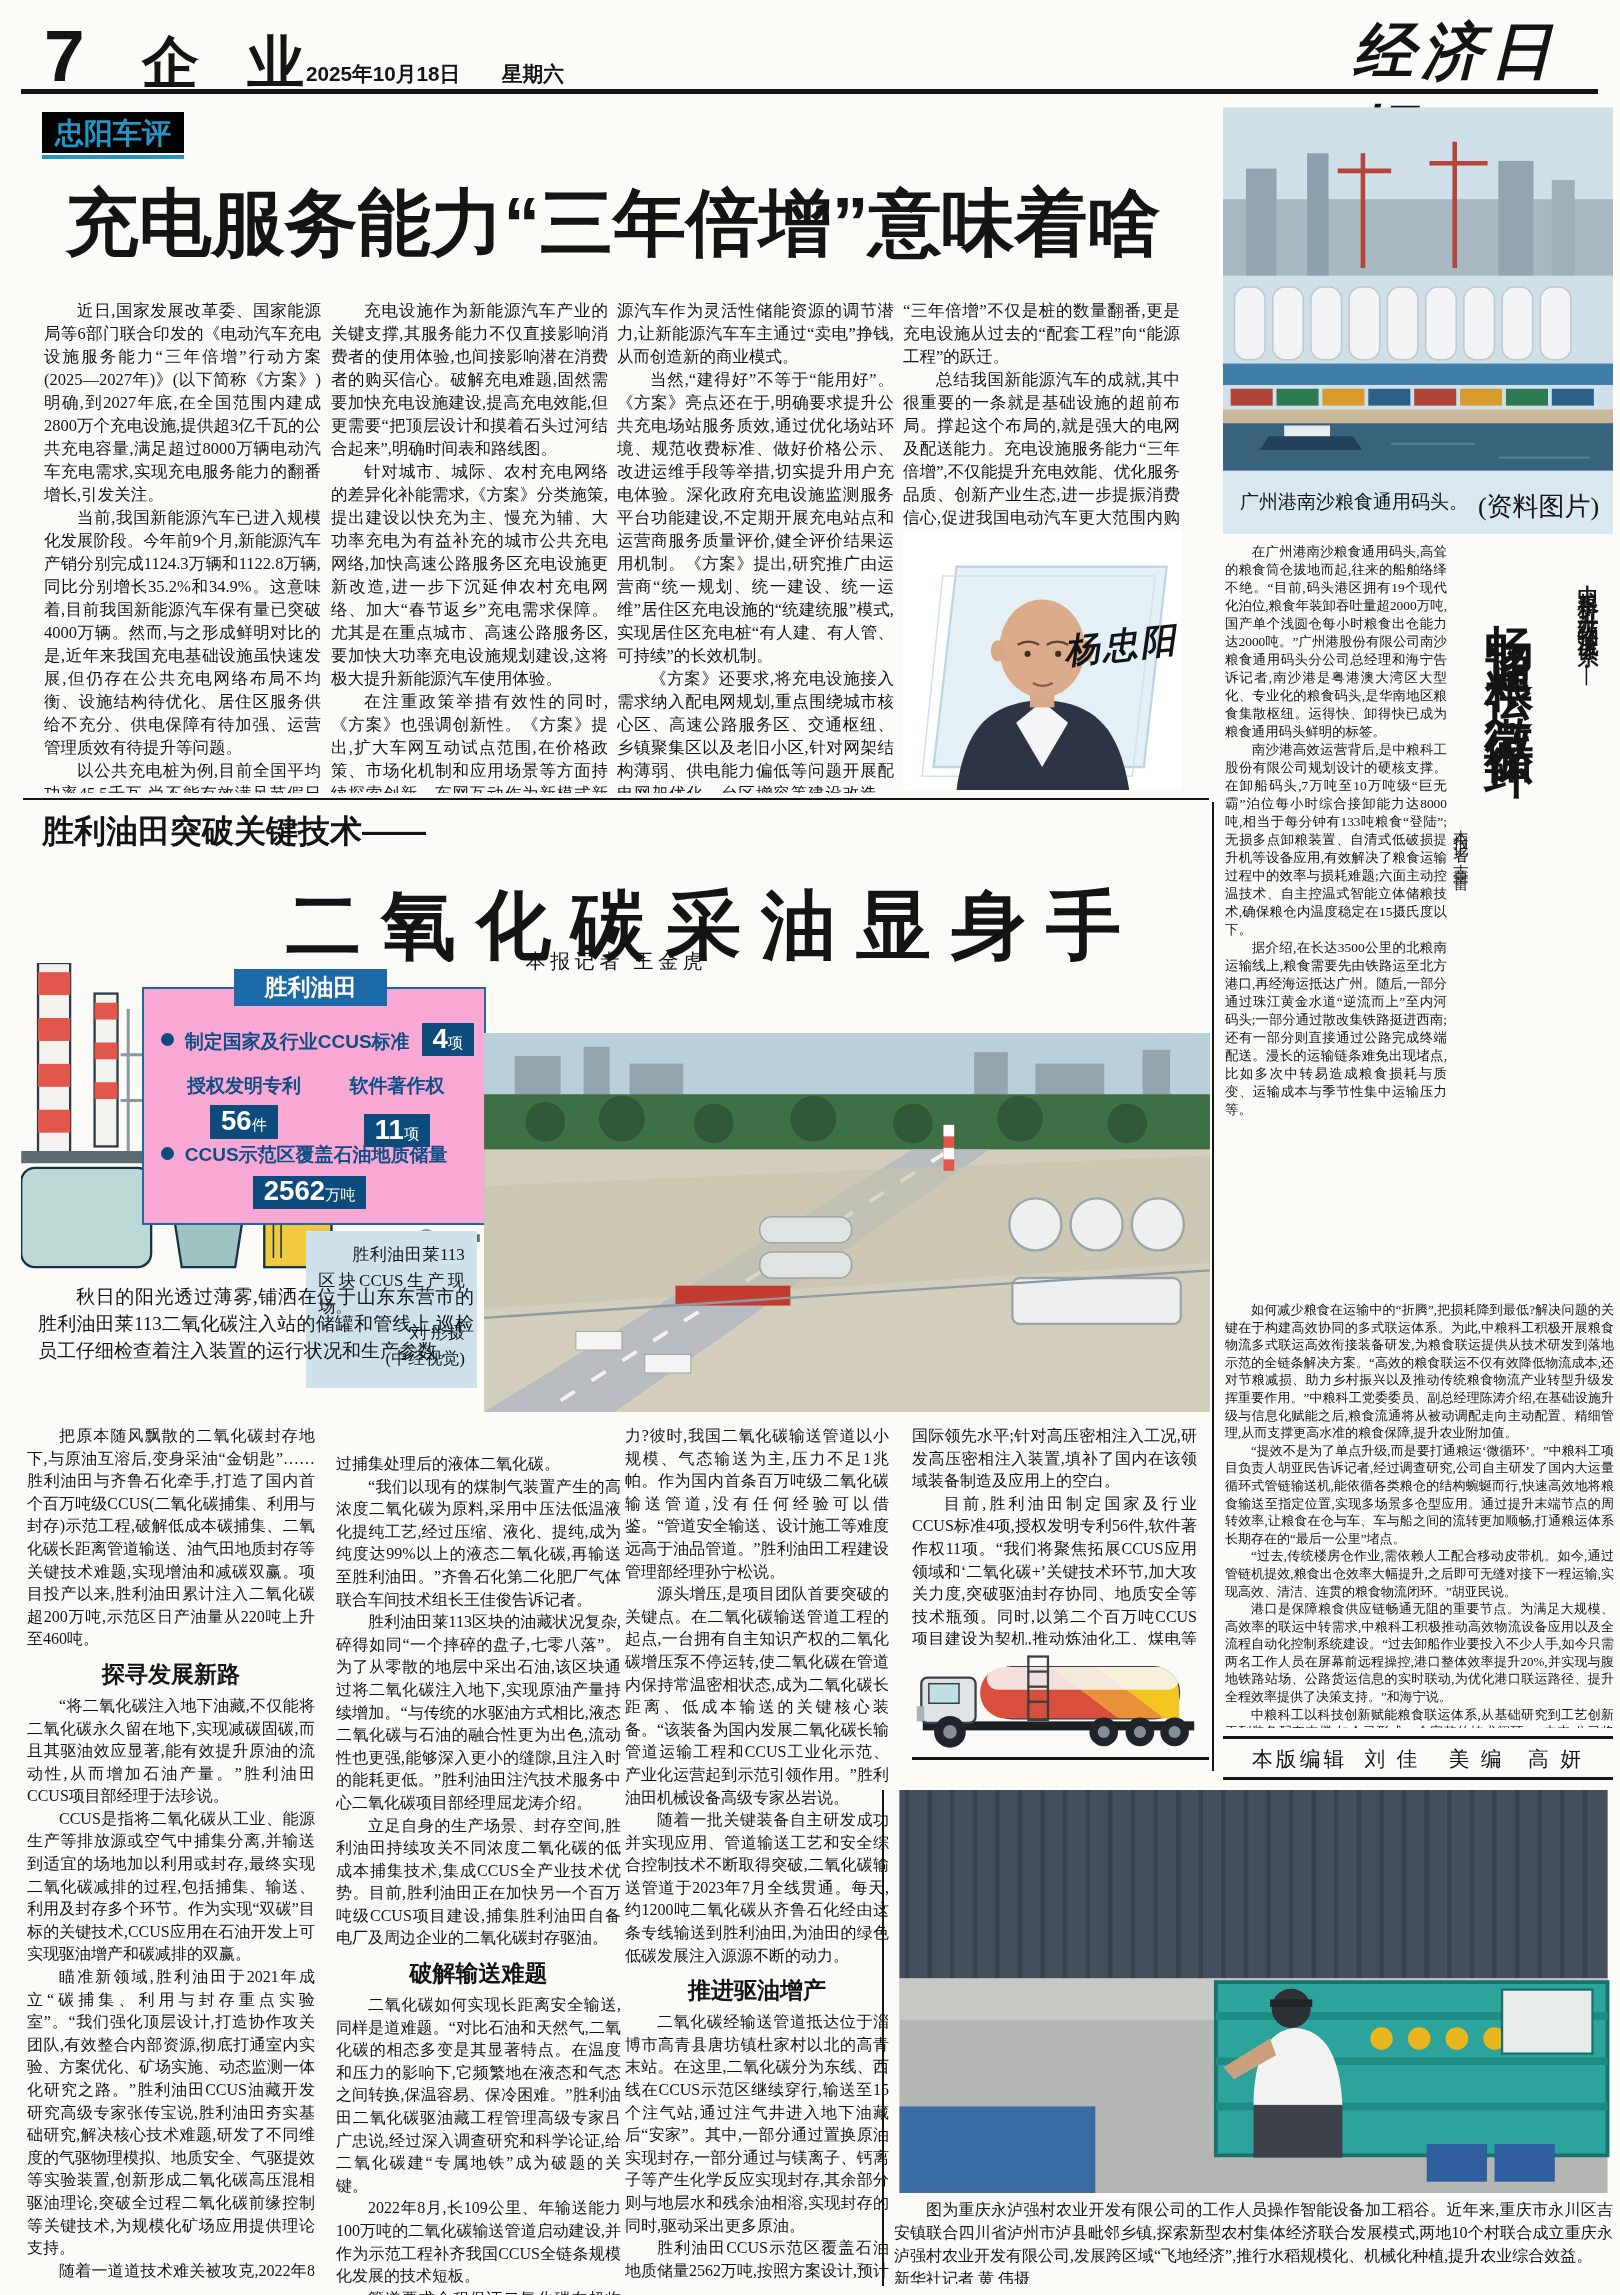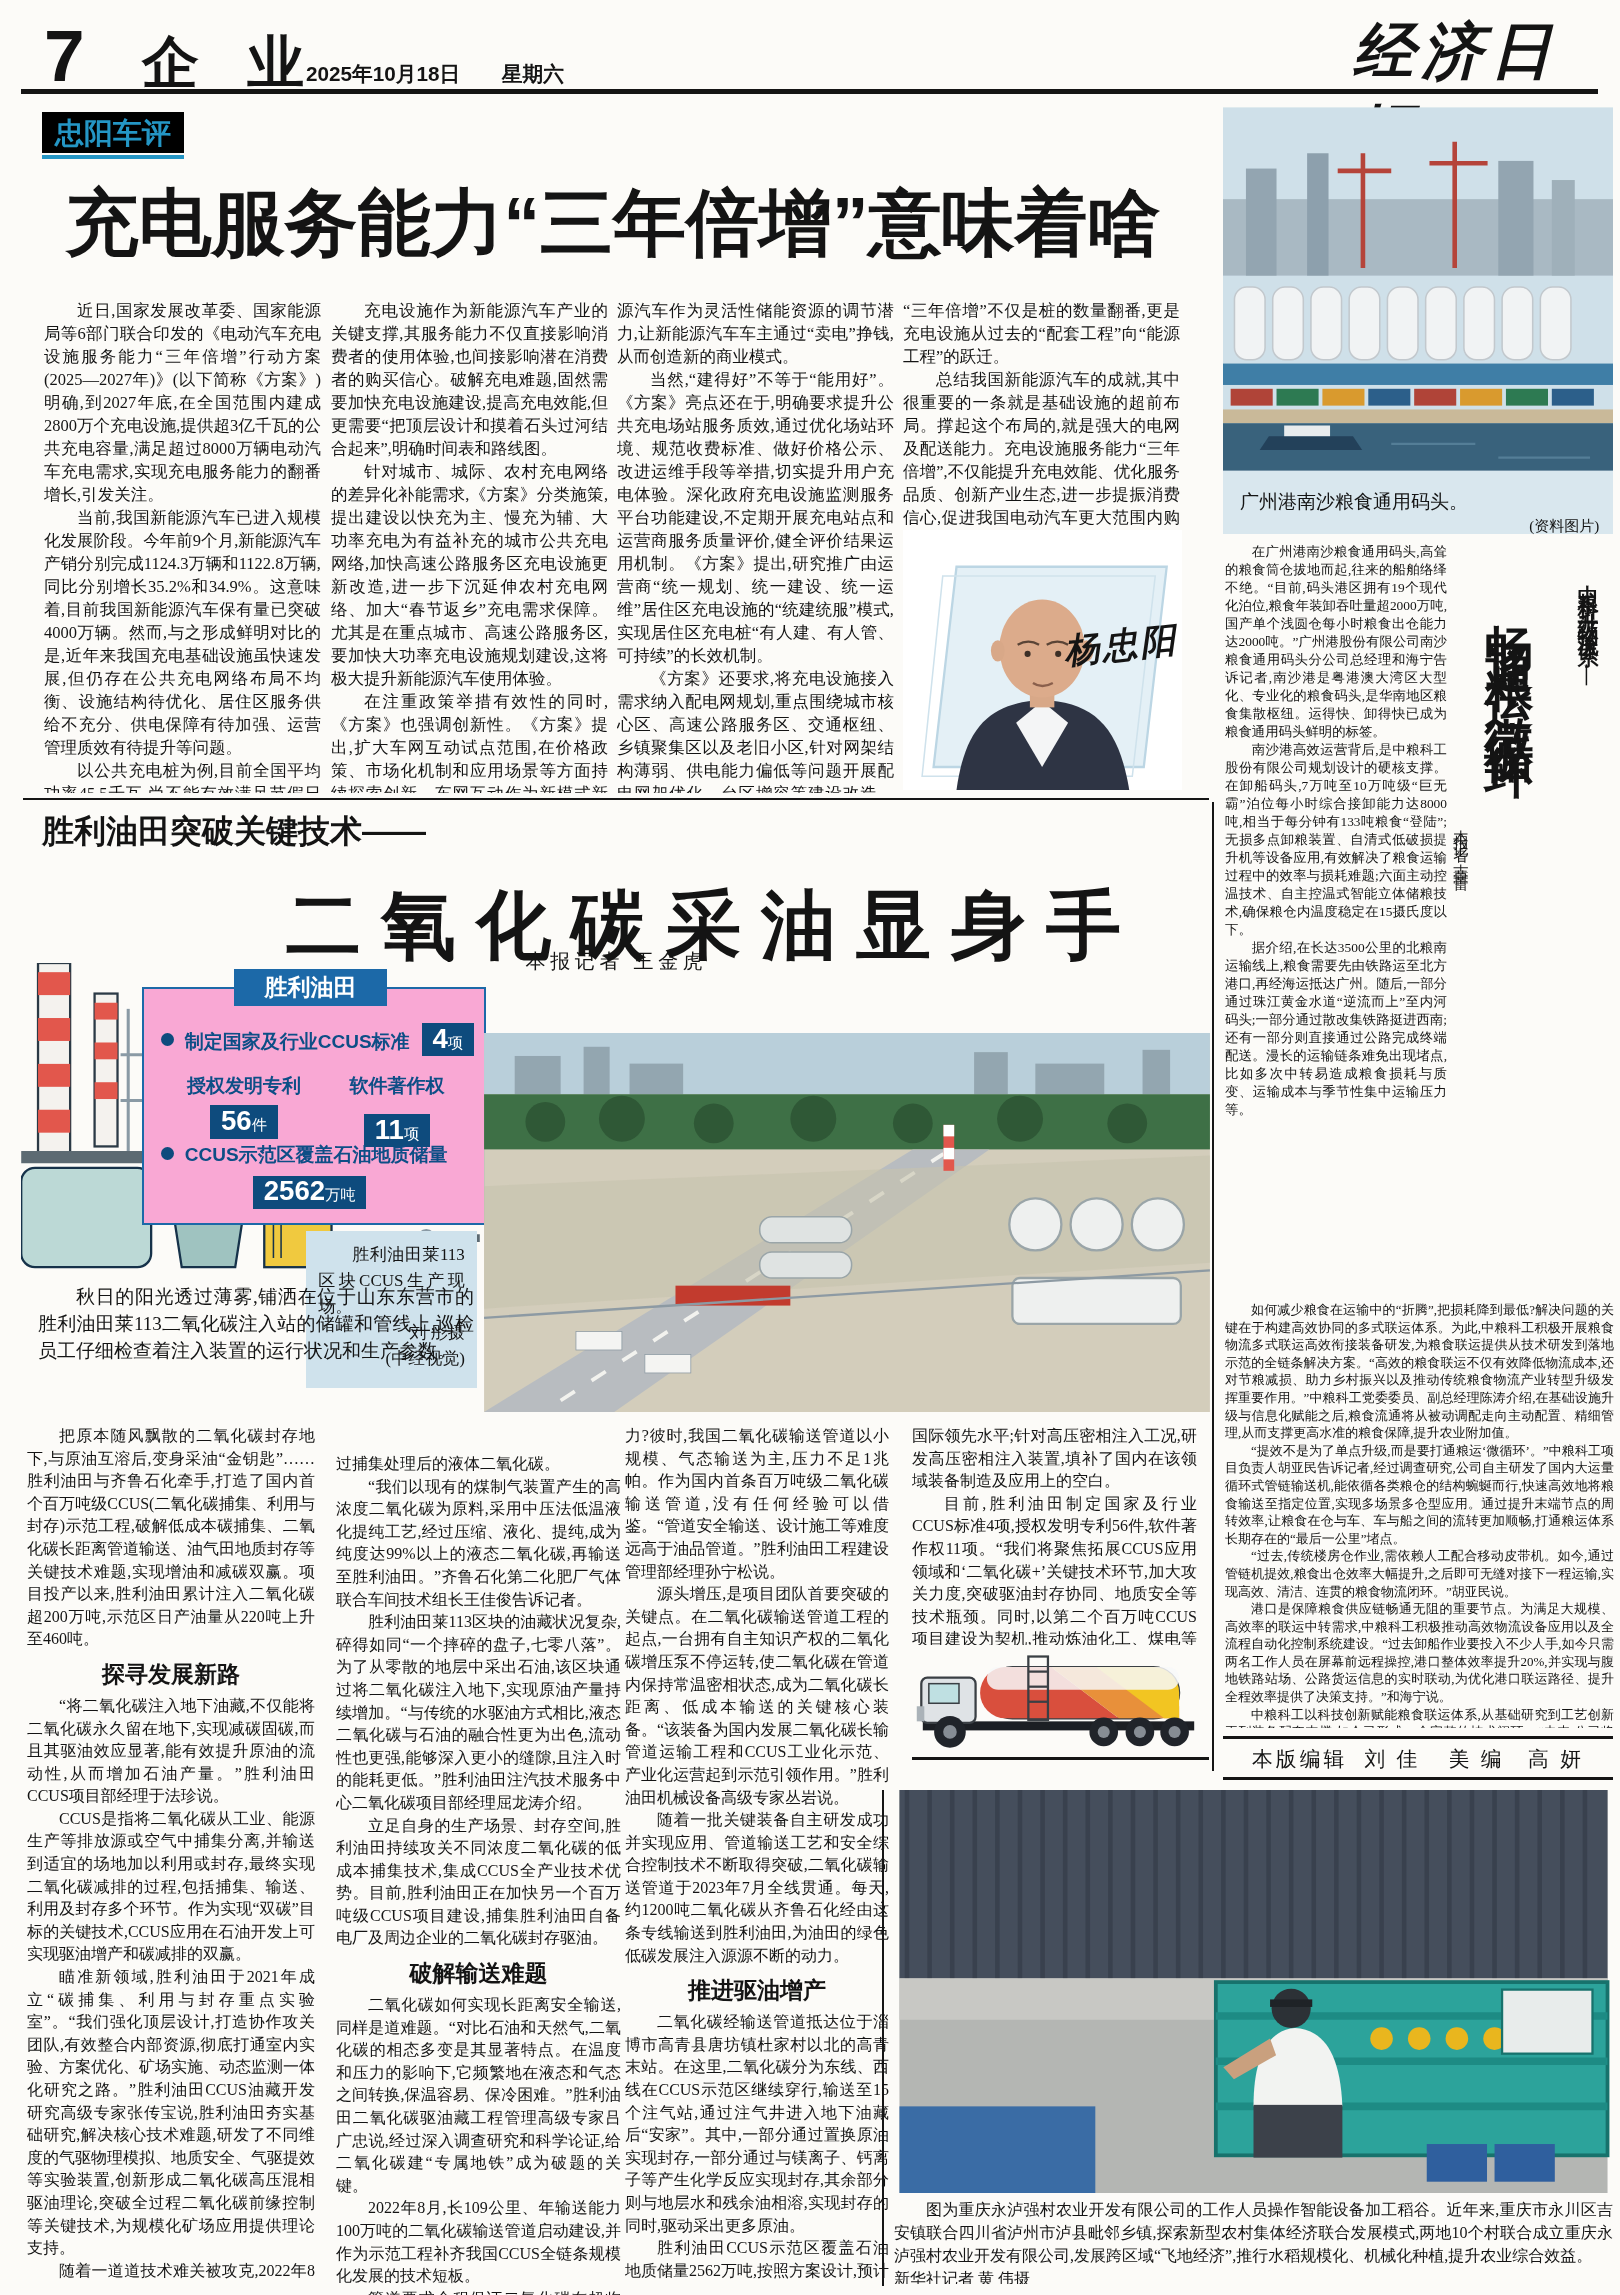--- a/index.html
+++ b/index.html
@@ -124,21 +124,21 @@
       <path d="M60,430 l110,0 12,18 -134,0 Z" fill="#23415a"></path>
       <rect x="80" y="416" width="60" height="14" fill="#e8ecee"></rect>
       <g stroke="#547e97" stroke-width="3">
           <line x1="220" y1="440" x2="330" y2="440"></line>
           <line x1="360" y1="458" x2="480" y2="458"></line>
         </g>
     </svg>
   </div>
   <div class="abs capbar" style="left:1223px;top:471px;width:390px;height:63px;">
     <span class="abs" style="left:17px;top:18.4px;font-size:19px;">广州港南沙粮食通用码头。</span>
-    <span class="abs" style="right:13.8px;top:18.4px;font-size:15px;margin-top:28px;">(资料图片)</span>
+    <span class="abs" style="right:13.8px;top:18.4px;font-size:26px;">(资料图片)</span>
   </div>
 
   <div class="abs col gr clip" style="left:1225px;top:543px;width:222px;height:754px;">
     <p>在广州港南沙粮食通用码头,高耸的粮食筒仓拔地而起,往来的船舶络绎不绝。“目前,码头港区拥有19个现代化泊位,粮食年装卸吞吐量超2000万吨,国产单个浅圆仓每小时粮食出仓能力达2000吨。”广州港股份有限公司南沙粮食通用码头分公司总经理和海宁告诉记者,南沙港是粤港澳大湾区大型化、专业化的粮食码头,是华南地区粮食集散枢纽。运得快、卸得快已成为粮食通用码头鲜明的标签。</p>
     <p>南沙港高效运营背后,是中粮科工股份有限公司规划设计的硬核支撑。在卸船码头,7万吨至10万吨级“巨无霸”泊位每小时综合接卸能力达8000吨,相当于每分钟有133吨粮食“登陆”;无损多点卸粮装置、自清式低破损提升机等设备应用,有效解决了粮食运输过程中的效率与损耗难题;六面主动控温技术、自主控温式智能立体储粮技术,确保粮仓内温度稳定在15摄氏度以下。</p>
     <p>据介绍,在长达3500公里的北粮南运输线上,粮食需要先由铁路运至北方港口,再经海运抵达广州。随后,一部分通过珠江黄金水道“逆流而上”至内河码头;一部分通过散改集铁路挺进西南;还有一部分则直接通过公路完成终端配送。漫长的运输链条难免出现堵点,比如多次中转易造成粮食损耗与质变、运输成本与季节性集中运输压力等。</p>
   </div>
   <div class="abs vert" style="left:1450px;top:817px;height:321px;font-size:15.3px;letter-spacing:6.1px;">本报记者 吉蕾蕾</div>
   <h2 class="abs vert sans" style="left:1477px;top:586px;height:697px;font-size:49px;letter-spacing:18.4px;">畅通粮运『微循环』</h2>
   <div class="abs vert" style="left:1574px;top:568px;height:727px;font-size:20.7px;font-weight:bold;letter-spacing:6.9px;">中粮科工升级物流体系——</div>

